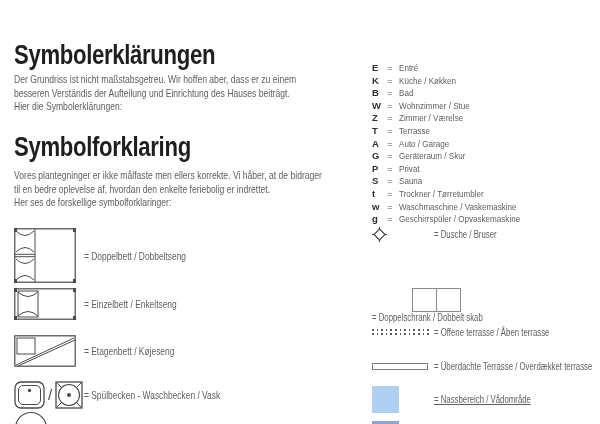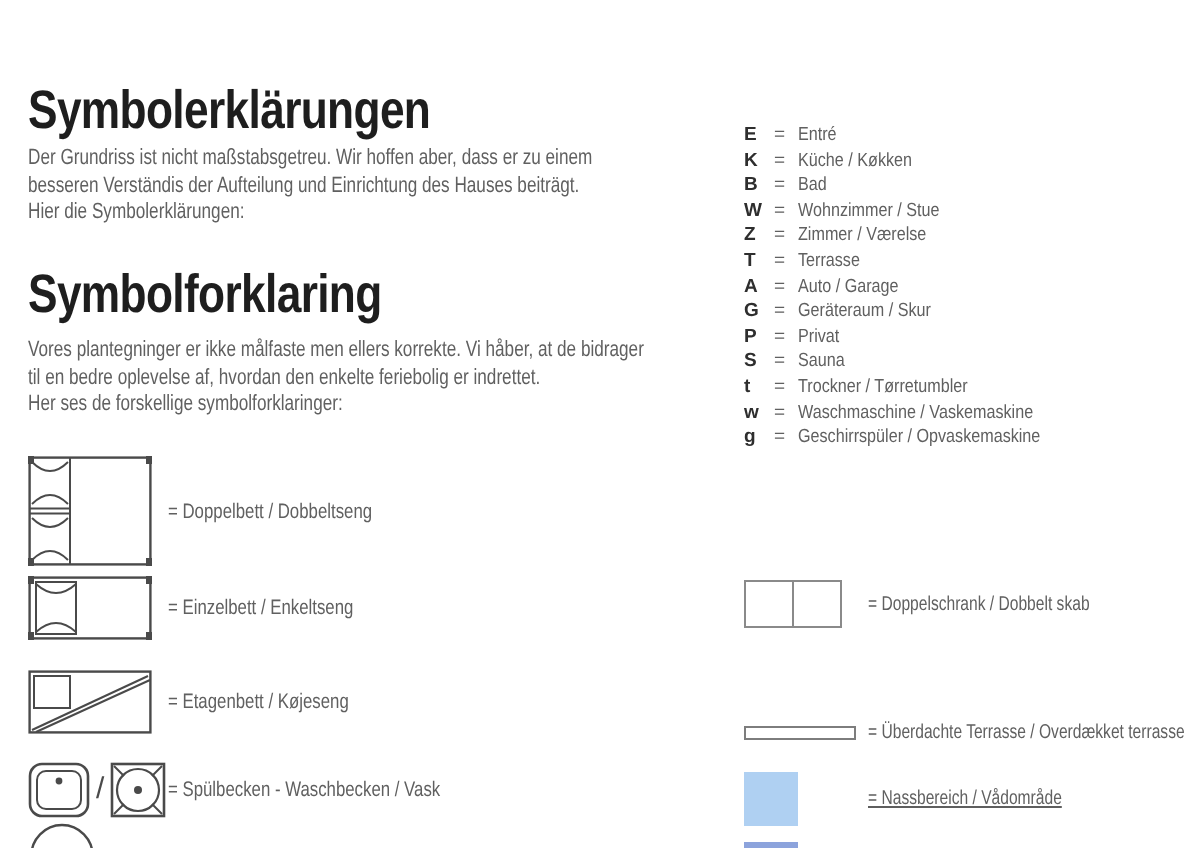--- a/index.html
+++ b/index.html
@@ -43,21 +43,21 @@
   .lab { color:#606060; white-space:nowrap; transform:scaleX(0.85); transform-origin:0 50%; }
 
   .rrow { position:absolute; left:372px; display:flex; align-items:center; }
   .icon-cell-r { width:62px; display:flex; align-items:center; flex:none; }
   .rlbl {
     font-size:10px; color:#606060; white-space:nowrap;
     transform:scaleX(0.78); transform-origin:0 50%;
   }
   .rrow1 { top:186px; height:24px; }
   .rrow2 { top:219px; height:28px; }
-  .rrow3 { top:252px; height:28px; }
+  .rrow3 { top:252px; height:28px;flex-direction:column; }
   .rrow4 { top:290px; height:12px; }
   .rrow5 { top:323px; height:14px; }
   .rrow6 { top:349px; height:28px;text-decoration:underline; }
   .rrow7 { top:384px; height:28px; }
 
   .slash { font-size:15px; color:#4a4a4a; margin:0 3px; }
 
   .cabinet { width:24px; height:24px; border:1.5px solid #8a8a8a; background:#fff; box-sizing:border-box; }
   .cabinet-double { width:49px; height:24px; border:1.5px solid #8a8a8a; background:#fff; box-sizing:border-box; display:flex; }
   .cabinet-double .half { width:50%; box-sizing:border-box; }
@@ -237,32 +237,53 @@
         <span class="eq">=</span>
         <span class="lab">Waschmaschine / Vaskemaskine</span>
       </div>
     <div class="letrow">
         <span class="let">g</span>
         <span class="eq">=</span>
         <span class="lab">Geschirrspüler / Opvaskemaskine</span>
       </div>
   </div>
 
+  <div class="rrow rrow1">
+    <span class="icon-cell-r">
+      <svg width="15" height="15" viewBox="0 0 15 15">
+        <path d="M7.5,2 L13,7.5 L7.5,13 L2,7.5 Z" fill="none" stroke="#4a4a4a" stroke-width="1.2"></path>
+        <line x1="7.5" y1="0" x2="7.5" y2="2.5" stroke="#4a4a4a" stroke-width="1.2"></line>
+        <line x1="7.5" y1="12.5" x2="7.5" y2="15" stroke="#4a4a4a" stroke-width="1.2"></line>
+        <line x1="0" y1="7.5" x2="2.5" y2="7.5" stroke="#4a4a4a" stroke-width="1.2"></line>
+        <line x1="12.5" y1="7.5" x2="15" y2="7.5" stroke="#4a4a4a" stroke-width="1.2"></line>
+      </svg>
+    </span>
+    <span class="rlbl">= Dusche / Bruser</span>
+  </div>
 
 
   <div class="rrow rrow3">
     <span class="icon-cell-r">
       <span class="cabinet-double">
           <span class="half"></span>
           <span class="half"></span>
         </span>
     </span>
     <span class="rlbl">= Doppelschrank / Dobbelt skab</span>
   </div>
 
+  <div class="rrow rrow4">
+    <span class="icon-cell-r">
+      <span class="dotline-wrap">
+          <span class="dotline" style="display:block"></span>
+          <span class="dotline" style="display:block"></span>
+        </span>
+    </span>
+    <span class="rlbl">= Offene terrasse / Åben terrasse</span>
+  </div>
 
   <div class="rrow rrow5">
     <span class="icon-cell-r">
         <span class="thinrect"></span>
       </span>
     <span class="rlbl">= Überdachte Terrasse / Overdækket terrasse</span>
   </div>
 
   <div class="rrow rrow6">
     <span class="icon-cell-r">

